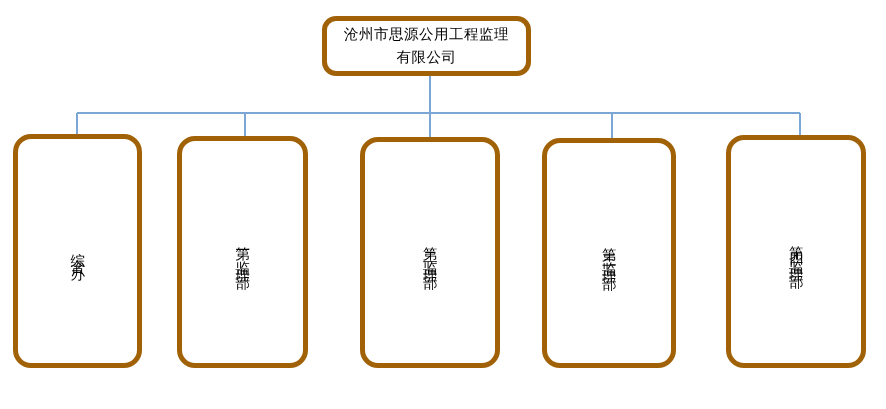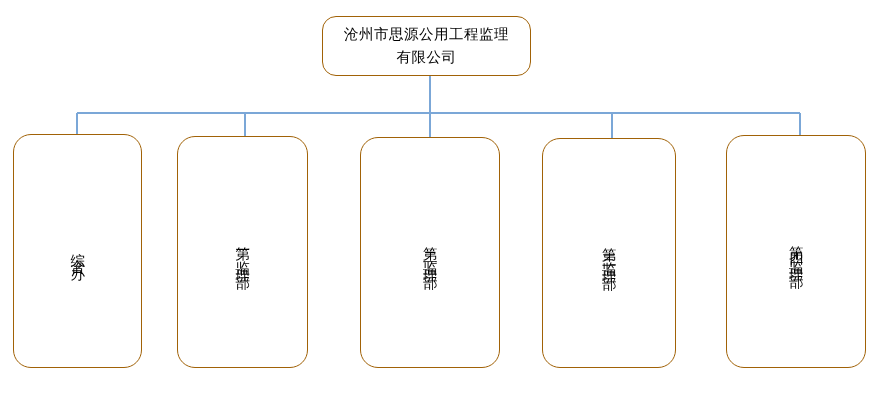--- a/index.html
+++ b/index.html
@@ -23,21 +23,21 @@
     left: 0;
     top: 0;
     width: 886px;
     height: 409px;
     pointer-events: none;
   }
   .node {
     position: absolute;
     box-sizing: border-box;
     background: #ffffff;
-    border: 1px solid #a16207;
+    border: 5px solid #a16207;
     display: flex;
     align-items: center;
     justify-content: center;
   }
   .node-root {
     border-radius: 14px;
   }
   .node-child {
     border-radius: 18px;
   }

